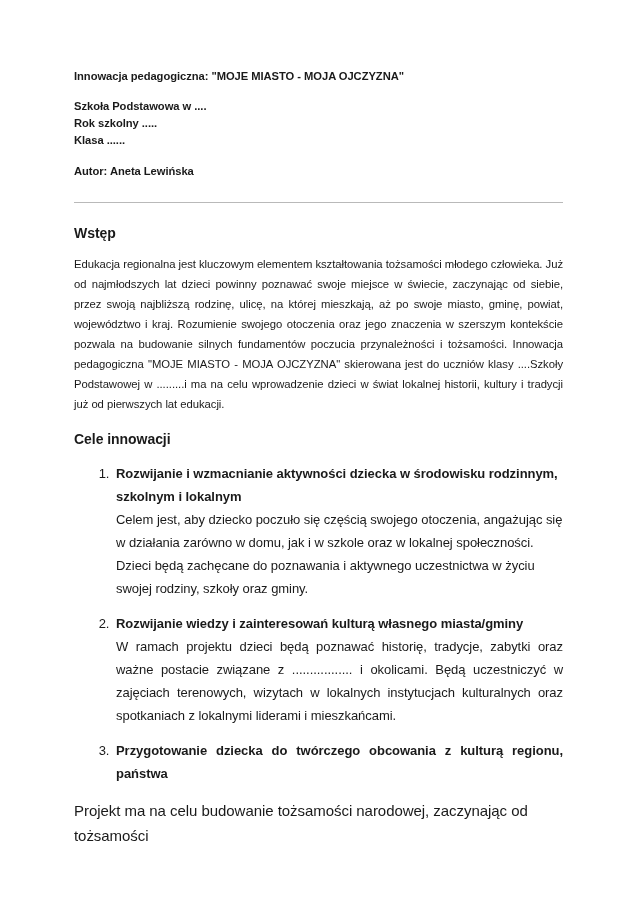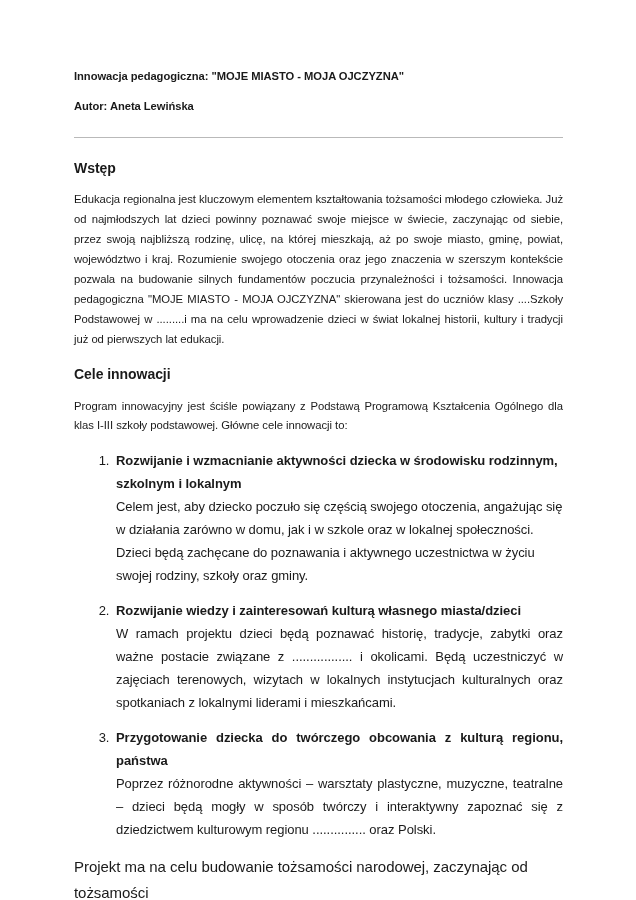--- a/index.html
+++ b/index.html
@@ -117,44 +117,47 @@
     text-align: left;
   }
 </style>
 </head>
 <body>
 
 <div class="page">
 
   <h1 class="doc-title">Innowacja pedagogiczna: "MOJE MIASTO - MOJA OJCZYZNA"</h1>
 
+  <div class="meta-block">
+    <p class="meta-line">Szkoła Podstawowa w ....</p>
+    <p class="meta-line">Rok szkolny .....</p>
+    <p class="meta-line">Klasa ......</p>
+  </div>
 
   <p class="author-line">Autor: Aneta Lewińska</p>
 
   <hr class="divider">
 
   <h2 class="section-head">Wstęp</h2>
 
   <p class="body-text">Edukacja regionalna jest kluczowym elementem kształtowania tożsamości młodego człowieka. Już od najmłodszych lat dzieci powinny poznawać swoje miejsce w świecie, zaczynając od siebie, przez swoją najbliższą rodzinę, ulicę, na której mieszkają, aż po swoje miasto, gminę, powiat, województwo i kraj. Rozumienie swojego otoczenia oraz jego znaczenia w szerszym kontekście pozwala na budowanie silnych fundamentów poczucia przynależności i tożsamości. Innowacja pedagogiczna "MOJE MIASTO - MOJA OJCZYZNA" skierowana jest do uczniów klasy ....Szkoły Podstawowej w .........i ma na celu wprowadzenie dzieci w świat lokalnej historii, kultury i tradycji już od pierwszych lat edukacji.</p>
 
   <h2 class="section-head tight-top">Cele innowacji</h2>
 
-  <p class="body-text">Program innowacyjny jest ściśle powiązany z Podstawą Programową Kształcenia Ogólnego dla klas I-III szkoły podstawowej. Główne cele innowacji to:</p>
 
   <ol class="goals">
     <li>
       <span class="goal-title">Rozwijanie i wzmacnianie aktywności dziecka w środowisku rodzinnym, szkolnym i lokalnym</span>
       <span class="goal-body">Celem jest, aby dziecko poczuło się częścią swojego otoczenia, angażując się w działania zarówno w domu, jak i w szkole oraz w lokalnej społeczności. Dzieci będą zachęcane do poznawania i aktywnego uczestnictwa w życiu swojej rodziny, szkoły oraz gminy.</span>
     </li>
     <li>
-      <span class="goal-title justified">Rozwijanie wiedzy i zainteresowań kulturą własnego miasta/dzieci</span>
+      <span class="goal-title justified">Rozwijanie wiedzy i zainteresowań kulturą własnego miasta/gminy</span>
       <span class="goal-body justified">W ramach projektu dzieci będą poznawać historię, tradycje, zabytki oraz ważne postacie związane z ................. i okolicami. Będą uczestniczyć w zajęciach terenowych, wizytach w lokalnych instytucjach kulturalnych oraz spotkaniach z lokalnymi liderami i mieszkańcami.</span>
     </li>
     <li>
       <span class="goal-title justified">Przygotowanie dziecka do twórczego obcowania z kulturą regionu, państwa</span>
-      <span class="goal-body justified">Poprzez różnorodne aktywności – warsztaty plastyczne, muzyczne, teatralne – dzieci będą mogły w sposób twórczy i interaktywny zapoznać się z dziedzictwem kulturowym regionu ............... oraz Polski.</span>
     </li>
   </ol>
 
 
   <p class="closing-text">Projekt ma na celu budowanie tożsamości narodowej, zaczynając od tożsamości</p>
 
 </div>
 
 </body></html>

